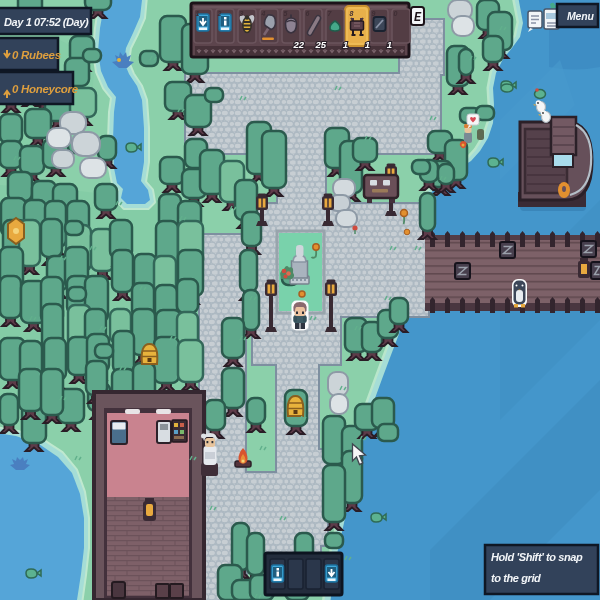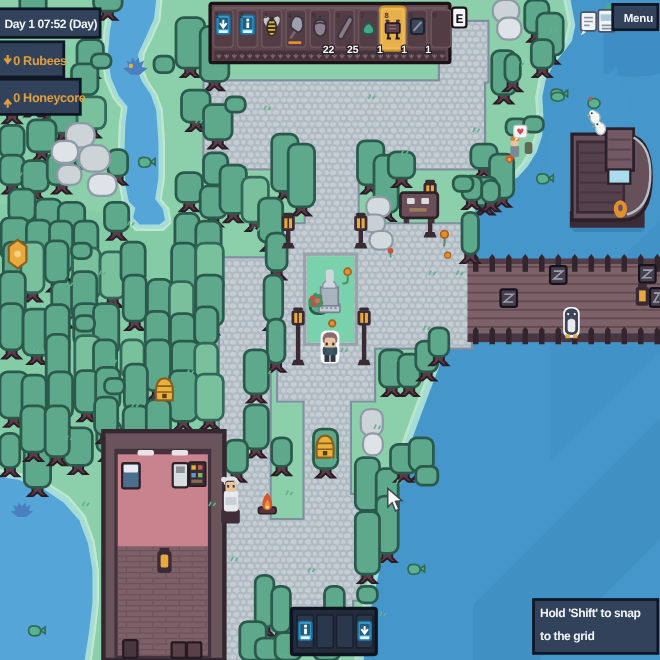--- a/index.html
+++ b/index.html
@@ -1,15 +1,15 @@
 <!DOCTYPE html>
 <html><head><meta charset="utf-8"><title>town</title>
 <style>
 html,body{margin:0;padding:0;background:#000;}
-#stage{width:600px;height:600px;overflow:hidden;position:relative;font-family:"Liberation Sans",sans-serif;}
+#stage{width:600px;height:600px;overflow:hidden;position:relative;font-family:"Liberation Sans",sans-serif;font-style:italic;}
 svg{display:block}
 </style></head>
 <body>
 <div id="stage">
 <svg width="600" height="600" viewBox="0 0 600 600">
 <defs>
 <pattern id="cobp" width="13" height="11" patternUnits="userSpaceOnUse">
 <ellipse cx="3.8" cy="3" rx="3.8" ry="3" fill="none" stroke="#adb9c2" stroke-width="1.5"></ellipse>
 <ellipse cx="10.8" cy="3" rx="3" ry="2.8" fill="none" stroke="#adb9c2" stroke-width="1.5"></ellipse>
 <ellipse cx="7" cy="8.5" rx="3.8" ry="3" fill="none" stroke="#adb9c2" stroke-width="1.5"></ellipse>

